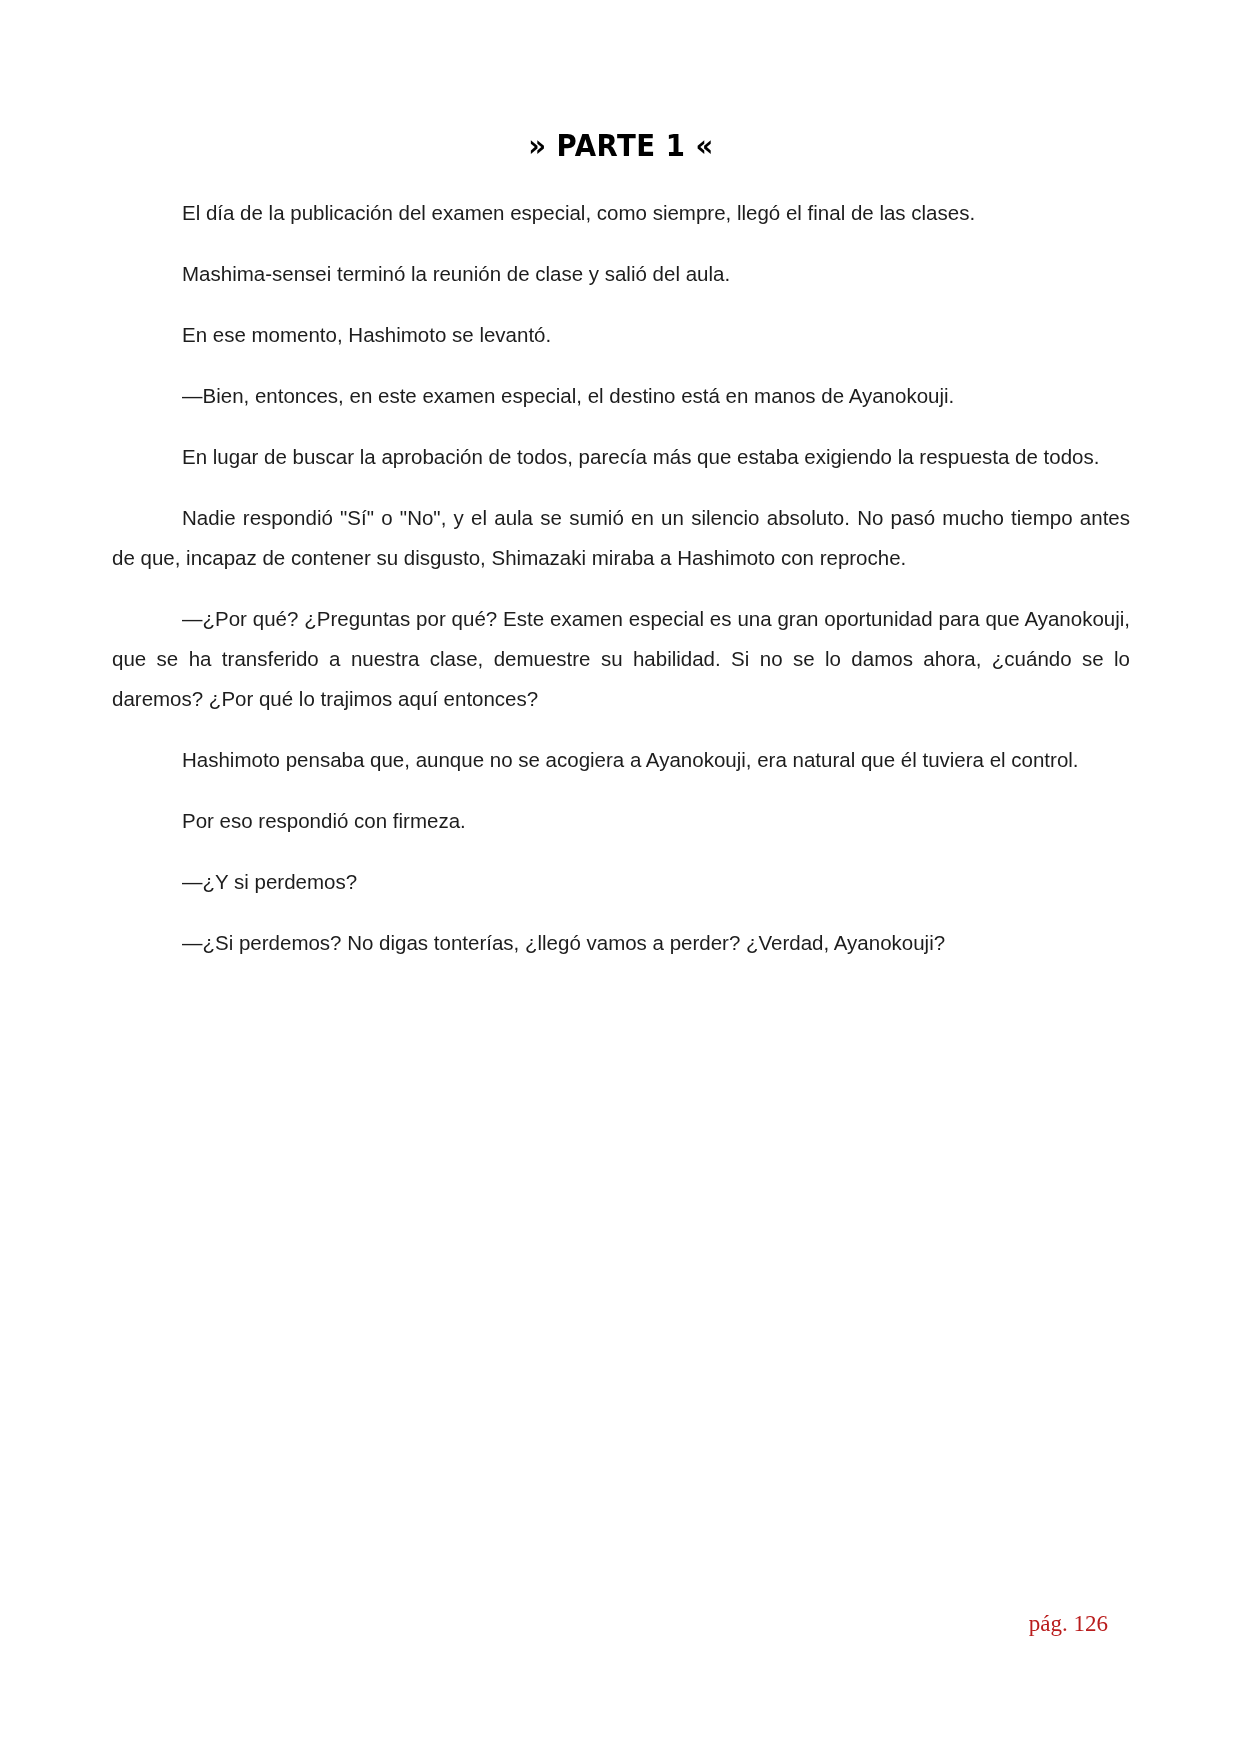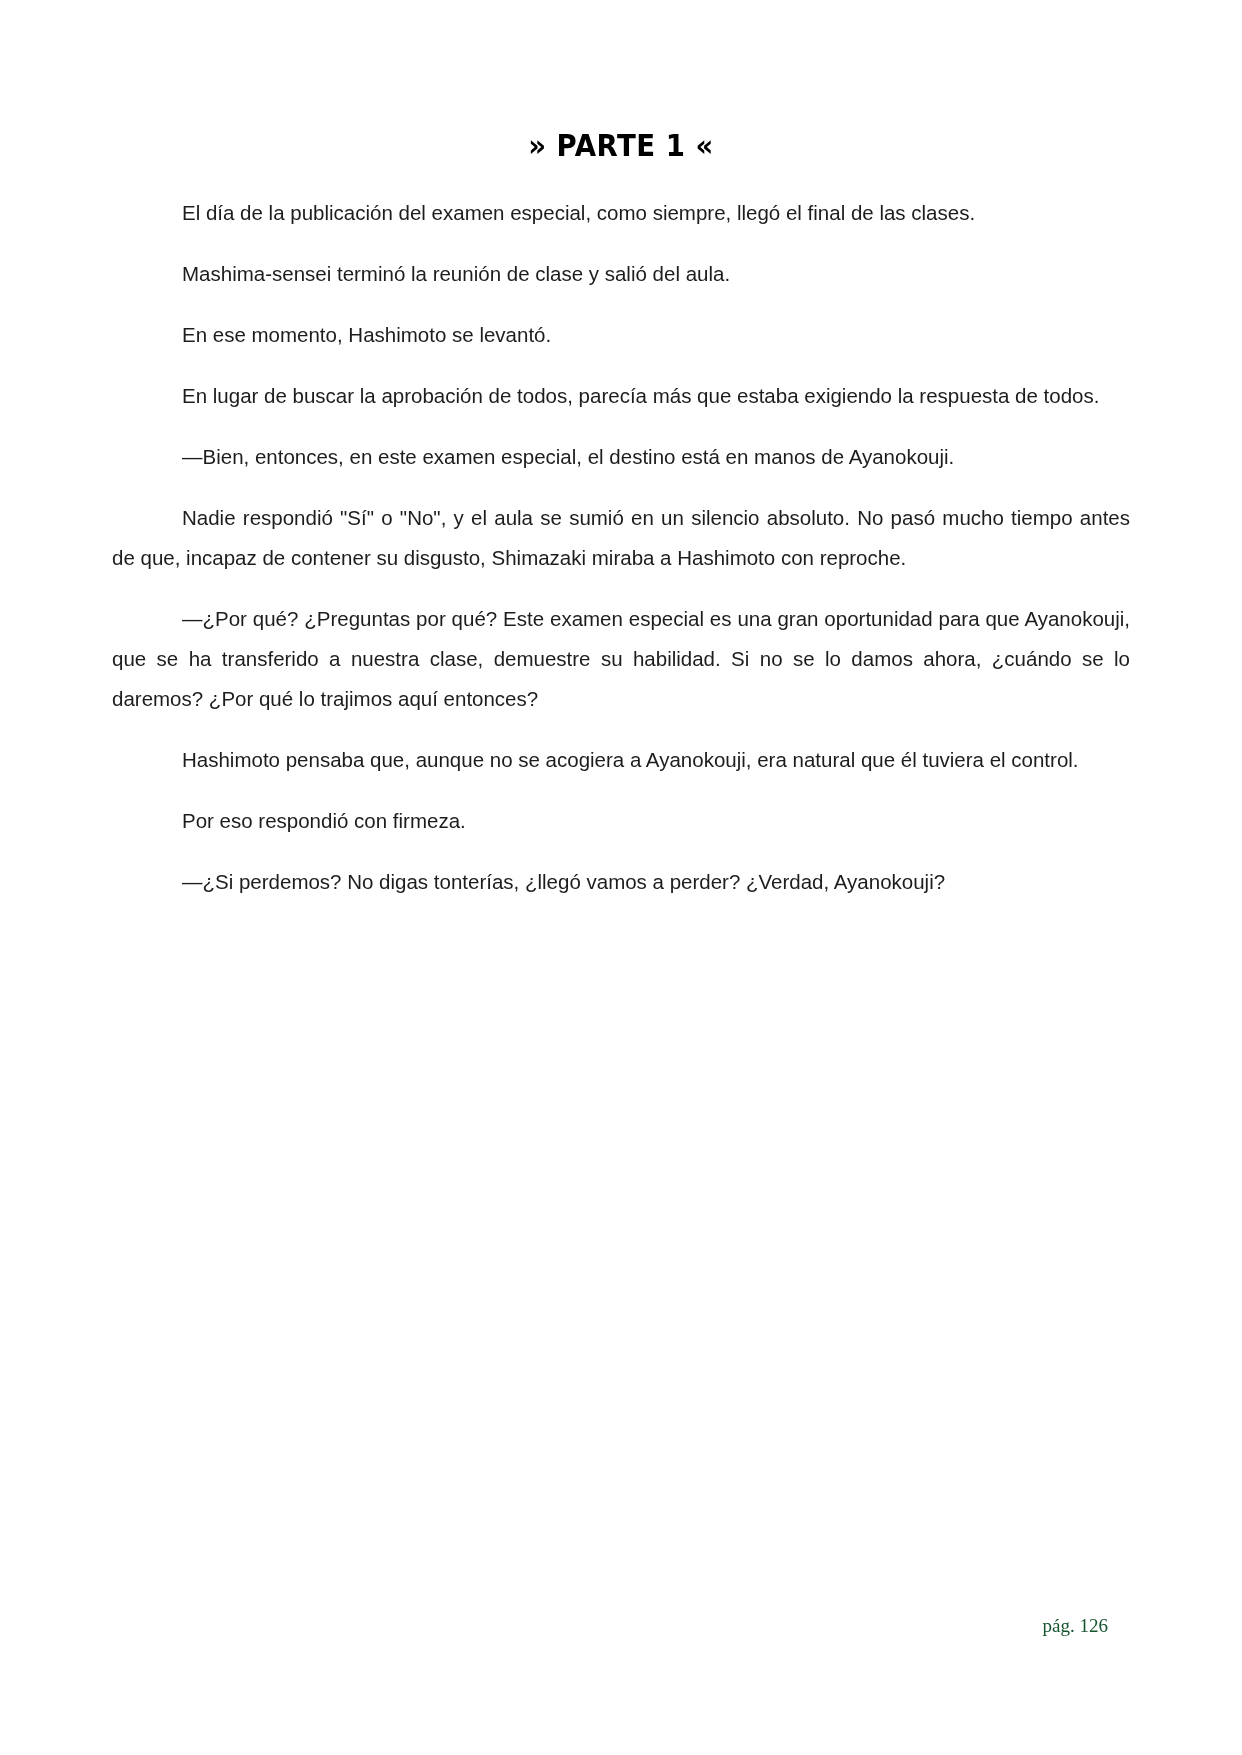--- a/index.html
+++ b/index.html
@@ -49,40 +49,41 @@
     -webkit-hyphens: none;
     hyphens: none;
   }
   p.para:last-child {
     margin-bottom: 0;
   }
   .page-number {
     position: absolute;
     right: 112px;
     bottom: 118px;
-    font-size: 19px;
-    color: #14532d;
+    font-size: 23px;
+    color: #b91c1c;
     font-family: "Liberation Serif", serif;
   }
 </style>
 </head>
 <body>
 
 <div class="page">
   <div class="content">
 
     <h1 class="chapter-title">» PARTE 1 «</h1>
 
     <p class="para">El día de la publicación del examen especial, como siempre, llegó el final de las clases.</p>
     <p class="para">Mashima-sensei terminó la reunión de clase y salió del aula.</p>
     <p class="para">En ese momento, Hashimoto se levantó.</p>
+    <p class="para">—Bien, entonces, en este examen especial, el destino está en manos de Ayanokouji.</p>
     <p class="para">En lugar de buscar la aprobación de todos, parecía más que estaba exigiendo la respuesta de todos.</p>
-    <p class="para">—Bien, entonces, en este examen especial, el destino está en manos de Ayanokouji.</p>
     <p class="para">Nadie respondió "Sí" o "No", y el aula se sumió en un silencio absoluto. No pasó mucho tiempo antes de que, incapaz de contener su disgusto, Shimazaki miraba a Hashimoto con reproche.</p>
     <p class="para">—¿Por qué? ¿Preguntas por qué? Este examen especial es una gran oportunidad para que Ayanokouji, que se ha transferido a nuestra clase, demuestre su habilidad. Si no se lo damos ahora, ¿cuándo se lo daremos? ¿Por qué lo trajimos aquí entonces?</p>
     <p class="para">Hashimoto pensaba que, aunque no se acogiera a Ayanokouji, era natural que él tuviera el control.</p>
     <p class="para">Por eso respondió con firmeza.</p>
+    <p class="para">—¿Y si perdemos?</p>
     <p class="para">—¿Si perdemos? No digas tonterías, ¿llegó vamos a perder? ¿Verdad, Ayanokouji?</p>
 
   </div>
 
   <div class="page-number">pág. 126</div>
 </div>
 
 </body></html>

